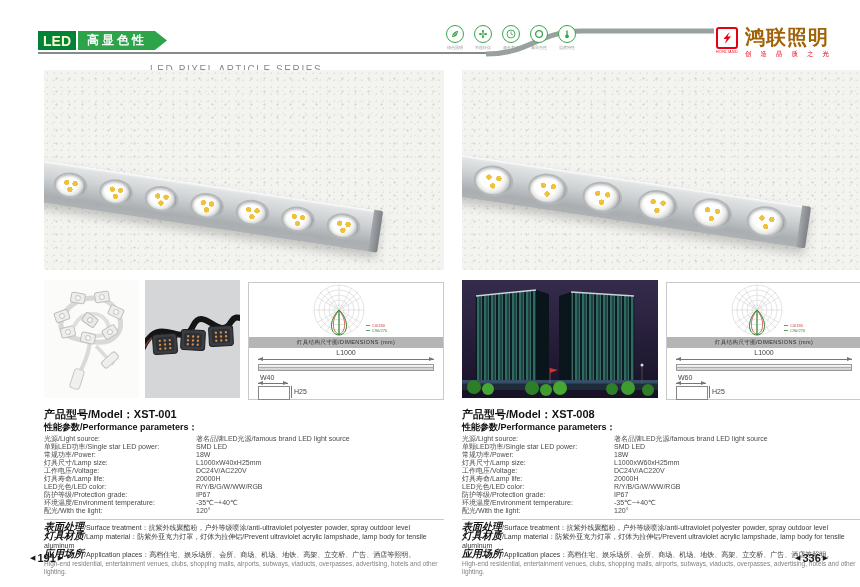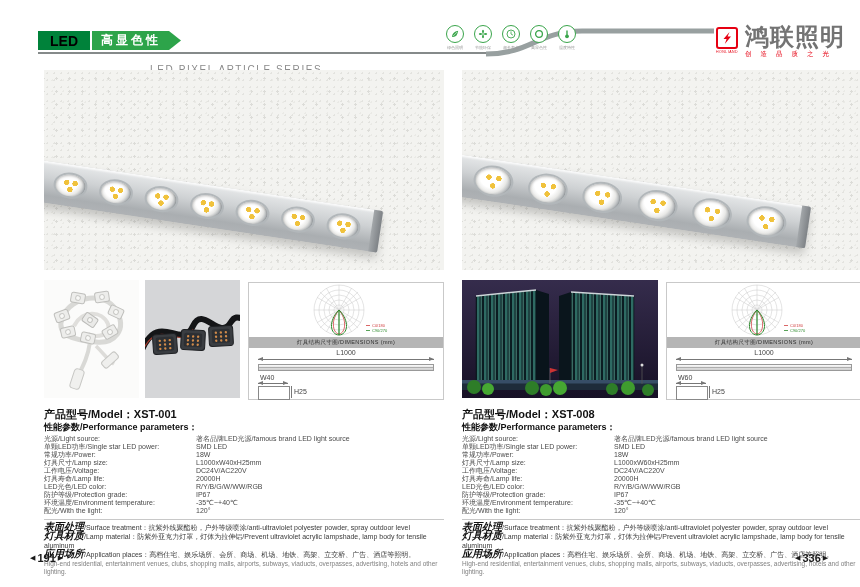--- a/index.html
+++ b/index.html
@@ -1,39 +1,39 @@
 <!DOCTYPE html>
 <html><head>
 <meta charset="utf-8">
 <style>
   html,body{margin:0;padding:0;background:#fff;}
   .page{position:relative;width:860px;height:587px;background:#ffffff;overflow:hidden;
         font-family:"Liberation Sans","DejaVu Sans",sans-serif;color:#333;}
 
   
   .led-badge{position:absolute;left:38px;top:31px;display:flex;height:19px;}
-  .led-box{background:#00823a;color:#000000;font-weight:bold;font-size:14px;padding:0 12px;
+  .led-box{background:#00823a;color:#fef9c3;font-weight:bold;font-size:14px;padding:0 5px;
            display:flex;align-items:center;}
   .led-ribbon{background:#2da44a;color:#fff;font-weight:bold;font-size:12px;letter-spacing:3px;
               padding:0 20px 0 9px;display:flex;align-items:center;margin-left:2px;
               clip-path:polygon(0 0,calc(100% - 12px) 0,100% 50%,calc(100% - 12px) 100%,0 100%);}
   .series-en{position:absolute;left:150px;top:36px;font-size:10px;color:#8a8a8a;letter-spacing:1.6px;white-space:nowrap;margin-top:28px;}
   .hdr-line{position:absolute;left:38px;top:52px;width:450px;height:2px;background:#858a8a;}
   .swoosh{position:absolute;left:486px;top:26px;}
   .features{position:absolute;left:446px;top:25px;display:flex;gap:10px;}
   .feat{width:18px;display:flex;flex-direction:column;align-items:center;}
   .feat .ring{width:16px;height:16px;border:1.4px solid #3aa54b;border-radius:50%;
               display:flex;align-items:center;justify-content:center;background:#fff;}
   .feat .lbl{font-size:4.5px;color:#9a9a9a;margin-top:2px;white-space:nowrap;transform:scale(0.9);}
   .brand{position:absolute;left:716px;top:27px;display:flex;}
   .brand-box{width:22px;height:22px;border:2px solid #e60012;border-radius:3px;box-sizing:border-box;
              display:flex;align-items:center;justify-content:center;}
   .brand-sub{font-size:3.5px;color:#e60012;text-align:center;letter-spacing:0.5px;margin-top:1px;}
   .brand-text{margin-left:7px;}
-  .brand-name{font-size:24px;font-weight:bold;color:#737373;letter-spacing:1px;line-height:20px;white-space:nowrap;}
+  .brand-name{font-size:20px;font-weight:bold;color:#a16207;letter-spacing:1px;line-height:20px;white-space:nowrap;}
   .brand-slogan{font-size:6.5px;color:#e60012;letter-spacing:9px;margin-top:3px;white-space:nowrap;}
 
   
   .panel{position:absolute;top:70px;width:400px;height:505px;}
   .panel.left{left:44px;}
   .panel.right{left:462px;}
 
   .photo{position:absolute;top:0;left:0;width:400px;height:200px;overflow:hidden;
          background-color:#f3f3f0;
          background-image:radial-gradient(#e3e3df 1px,transparent 1px),

